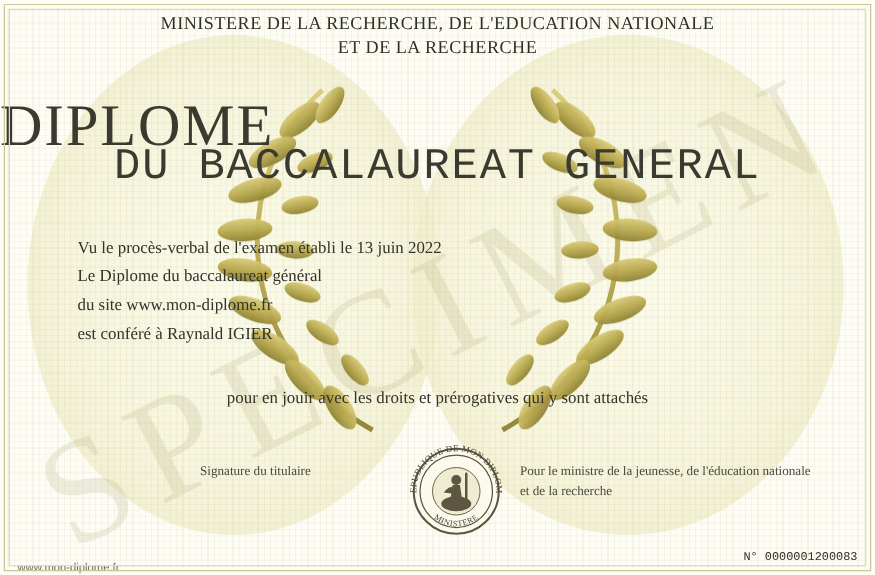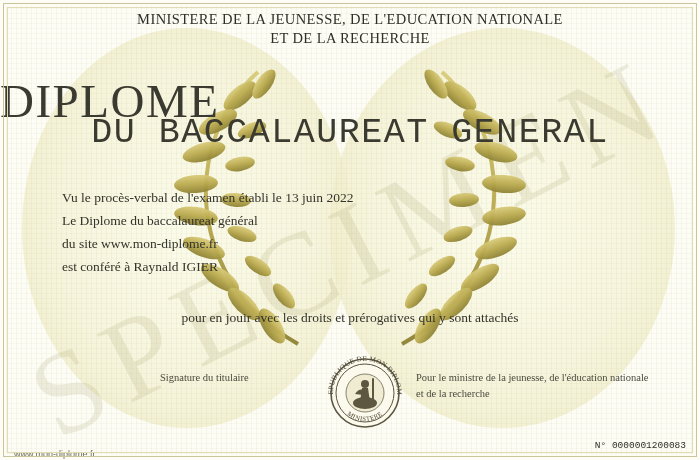--- a/index.html
+++ b/index.html
@@ -247,21 +247,21 @@
         <ellipse cx="312" cy="120" rx="15" ry="7" transform="rotate(10 312 120)"></ellipse>
         <ellipse cx="316" cy="156" rx="15" ry="7" transform="rotate(-4 316 156)"></ellipse>
         <ellipse cx="310" cy="190" rx="15" ry="7" transform="rotate(-18 310 190)"></ellipse>
         <ellipse cx="294" cy="222" rx="15" ry="7" transform="rotate(-34 294 222)"></ellipse>
         <ellipse cx="268" cy="252" rx="15" ry="7" transform="rotate(-50 268 252)"></ellipse>
       </g>
     </svg>
   </div>
 
   <div class="ministry">
-    <span>MINISTERE DE LA JEUNESSE, DE L'EDUCATION NATIONALE</span>
+    <span>MINISTERE DE LA RECHERCHE, DE L'EDUCATION NATIONALE</span>
     <span class="l2">ET DE LA RECHERCHE</span>
   </div>
 
   <div class="title-1">DIPLOME</div>
   <div class="title-2">DU BACCALAUREAT GENERAL</div>
 
   <div class="body-lines">
     <span class="line">Vu le procès-verbal de l'examen établi le 13 juin 2022</span>
     <span class="line">Le Diplome du baccalaureat général</span>
     <span class="line">du site www.mon-diplome.fr</span>

